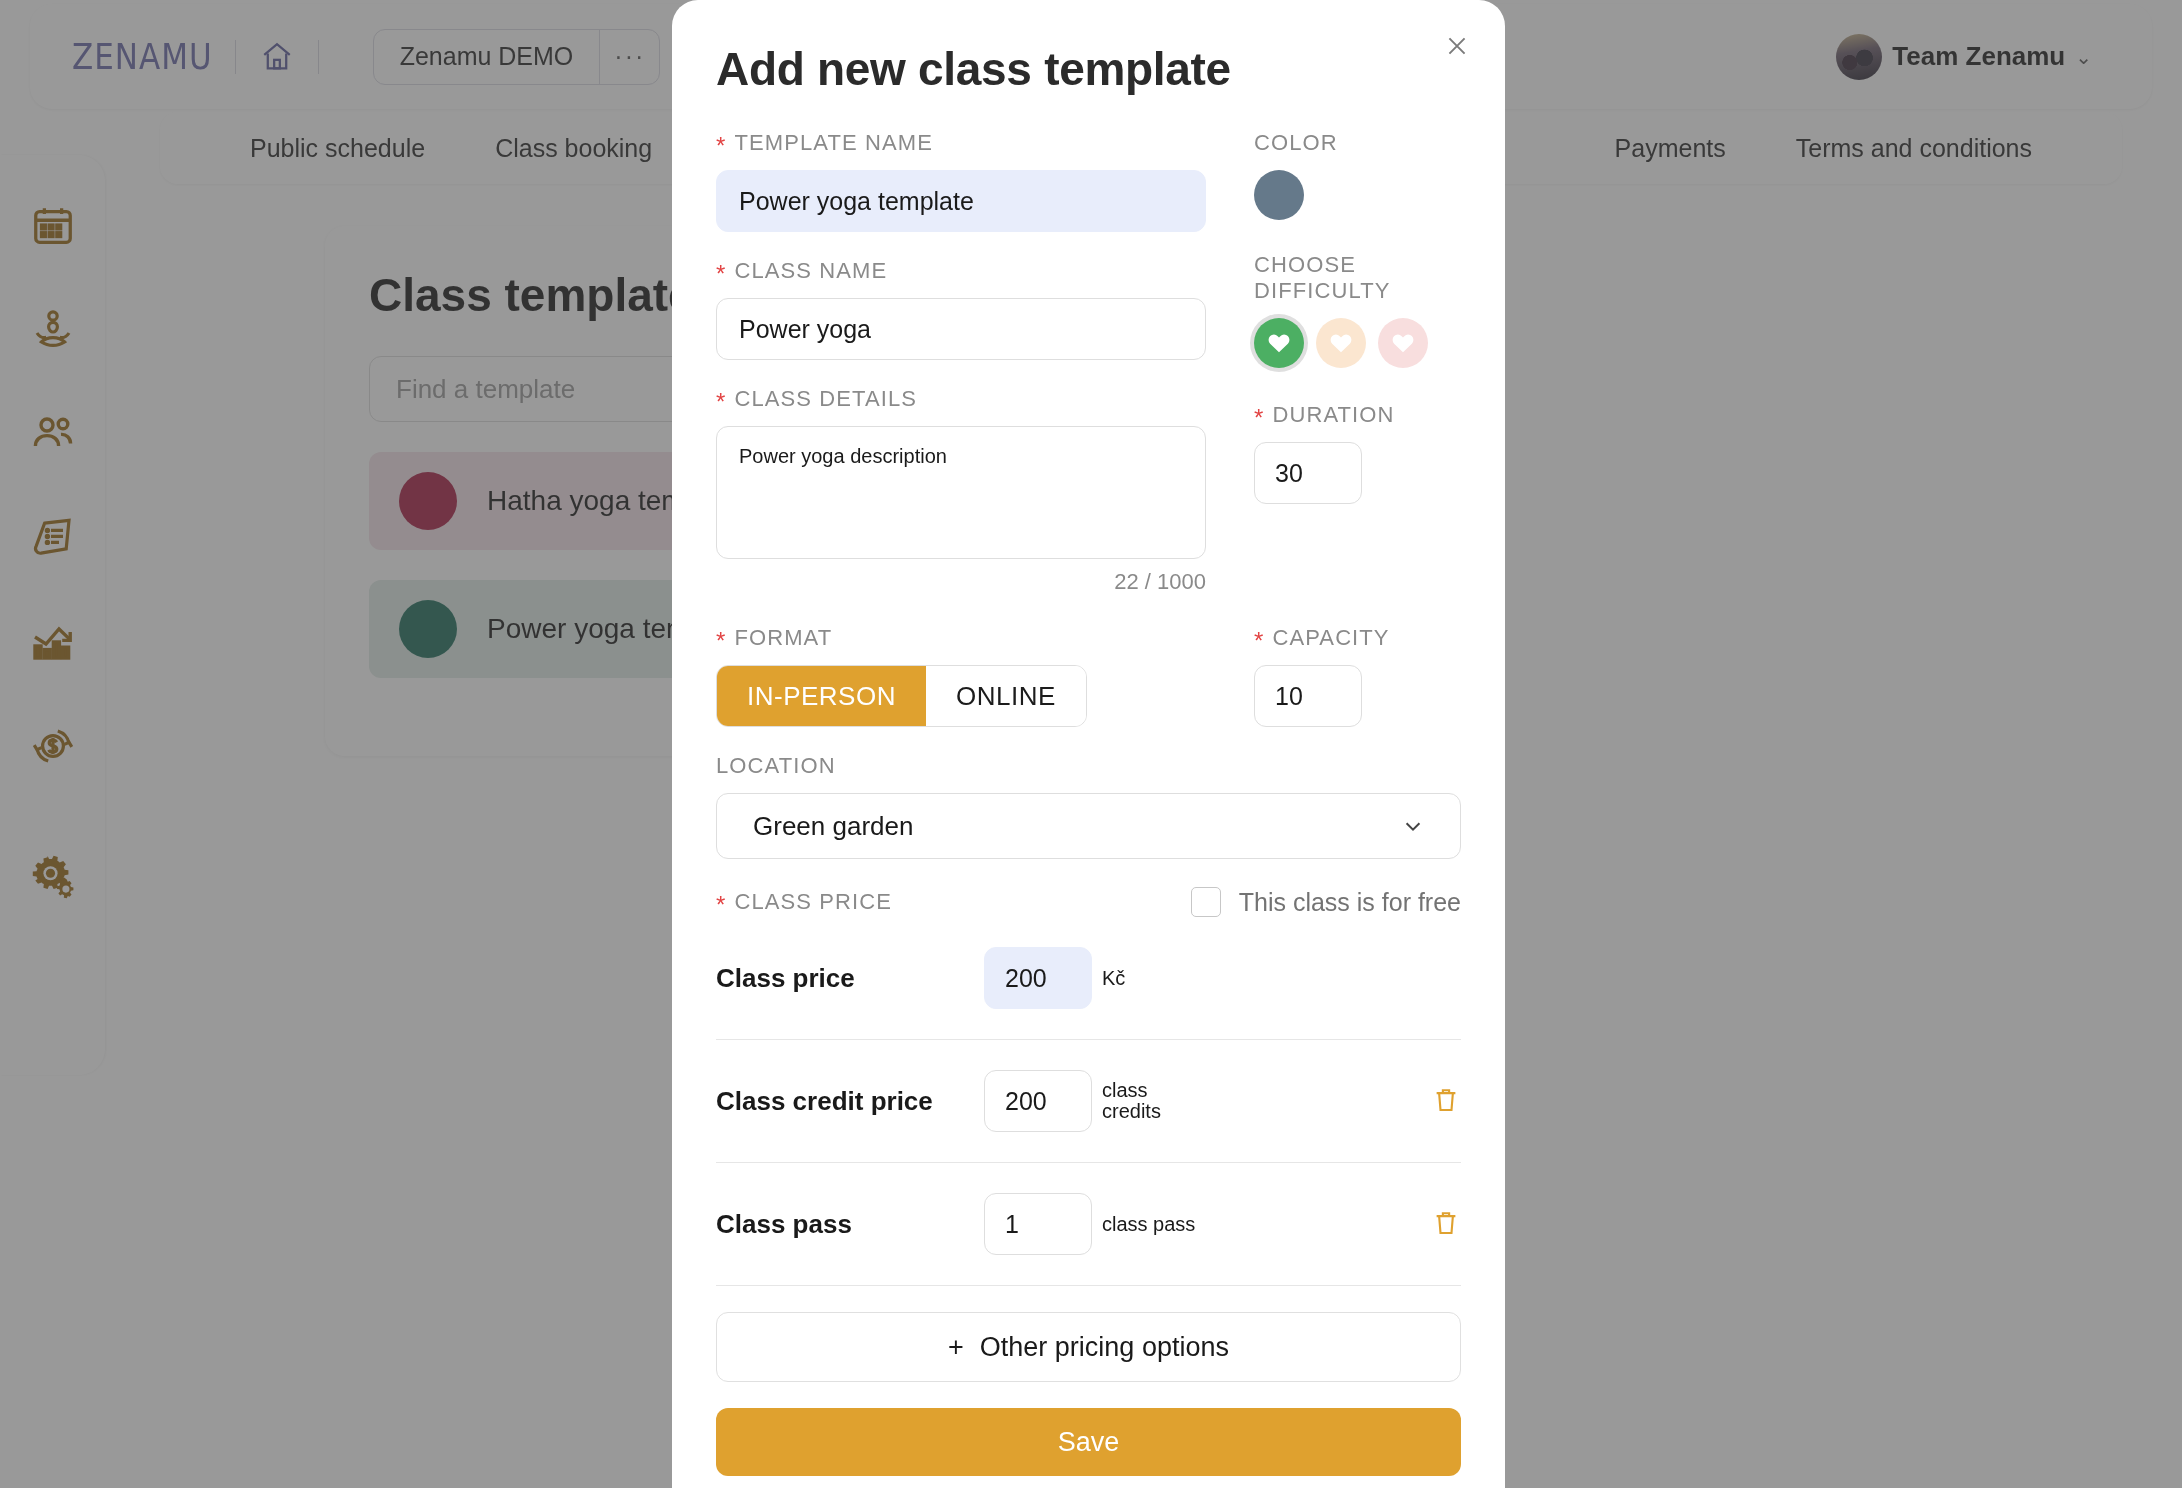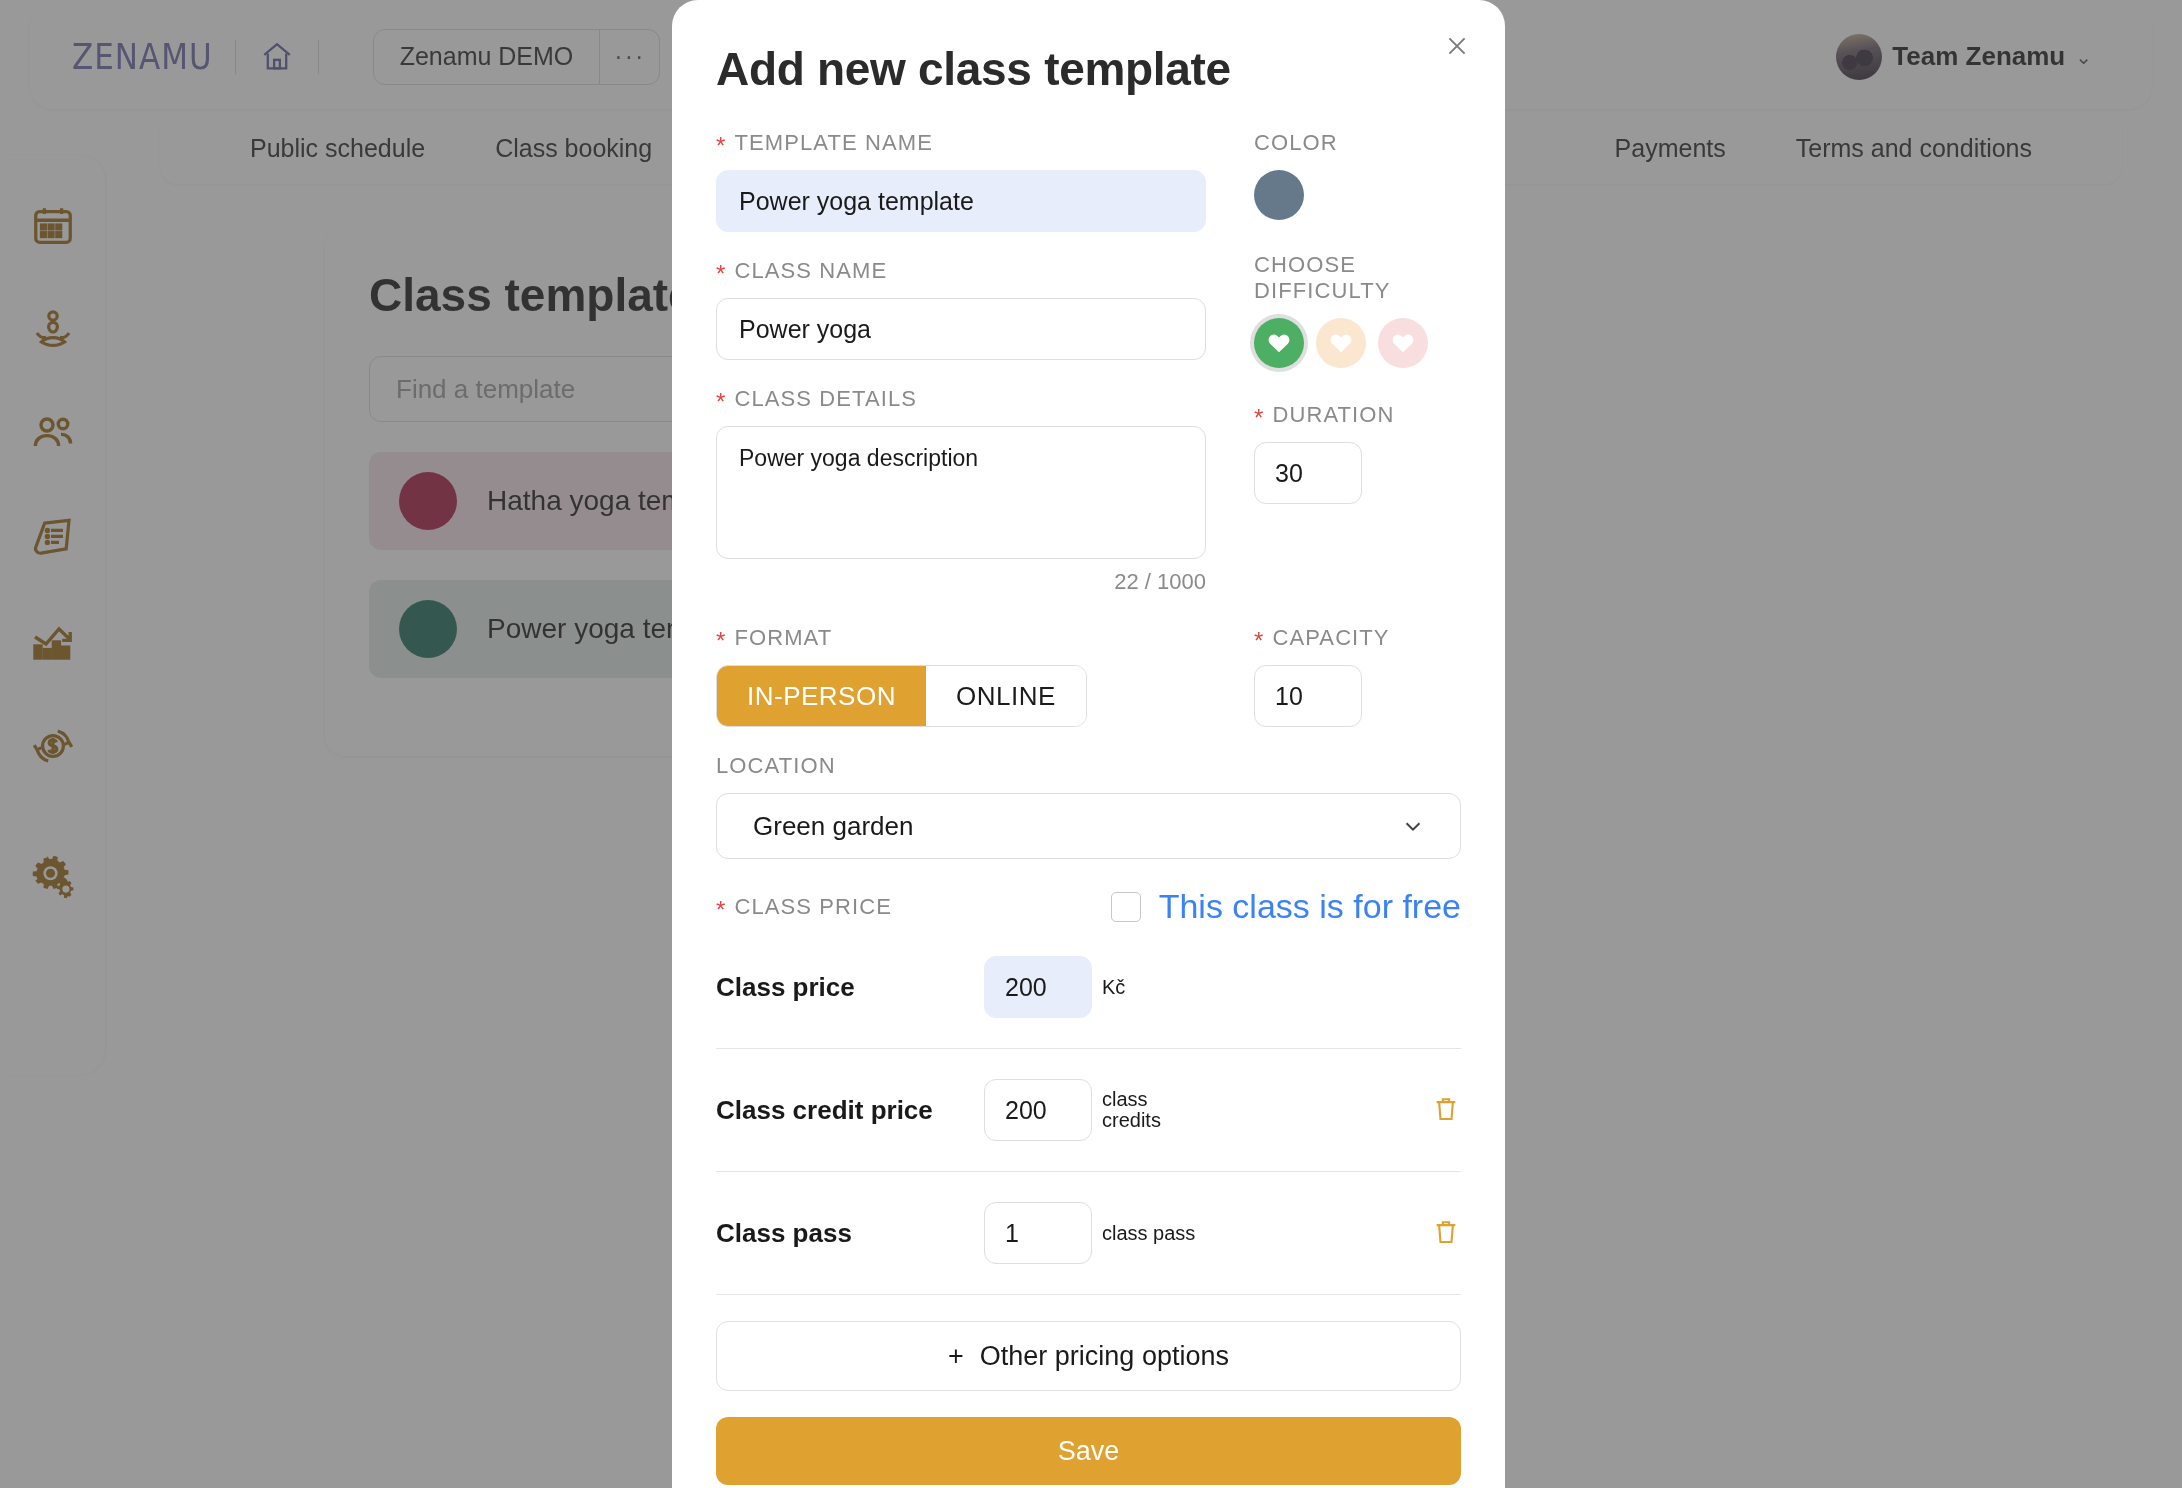--- a/index.html
+++ b/index.html
@@ -174,21 +174,21 @@
     display: flex; align-items: center;
     font-family: "Liberation Sans", sans-serif;
     background: #fff;
   }
   .txt-input.focused {
     background: #e8edfb; border-color: #e8edfb;
   }
   .txt-area {
     width: 100%; height: 133px;
     border: 1px solid #dedede; border-radius: 12px;
-    padding: 18px 22px; font-size: 23px; color: #1a1a1a;
+    padding: 18px 22px; font-size: 20px; color: #1a1a1a;
     background: #fff;
   }
   .counter { text-align: right; font-size: 22px; color: #8a8a8a; margin-top: 10px; }
 
   .color-swatch { width: 50px; height: 50px; border-radius: 50%; }
 
   .hearts { display: flex; gap: 12px; }
   .heart-btn {
     width: 50px; height: 50px; border-radius: 50%;
     display: flex; align-items: center; justify-content: center;
@@ -220,21 +220,21 @@
     display: flex; align-items: center; padding: 0 36px;
     font-size: 26px; color: #1a1a1a; background: #fff;
   }
   .select-box .chevd { margin-left: auto; color: #444; font-size: 22px; }
 
   .free-row { display: flex; align-items: center; gap: 18px; }
   .checkbox {
     width: 30px; height: 30px;
     border: 1.5px solid #c7c7c7; border-radius: 5px; background: #fff;
   }
-  .free-label { font-size: 34px; color: #3b82f6; }
+  .free-label { font-size: 25px; color: #737373; }
 
   .price-row {
     display: flex; align-items: center;
     padding: 30px 0;
     border-bottom: 1px solid #e6e6e6;
     min-height: 104px;
   }
   .price-name { font-size: 26px; font-weight: bold; color: #1a1a1a; width: 268px; }
   .price-field {
     width: 108px; height: 62px; border-radius: 12px;

